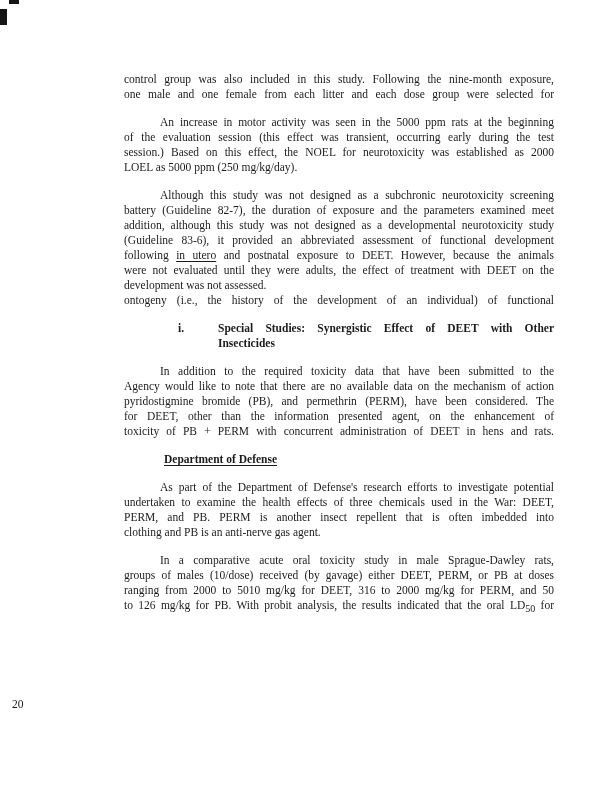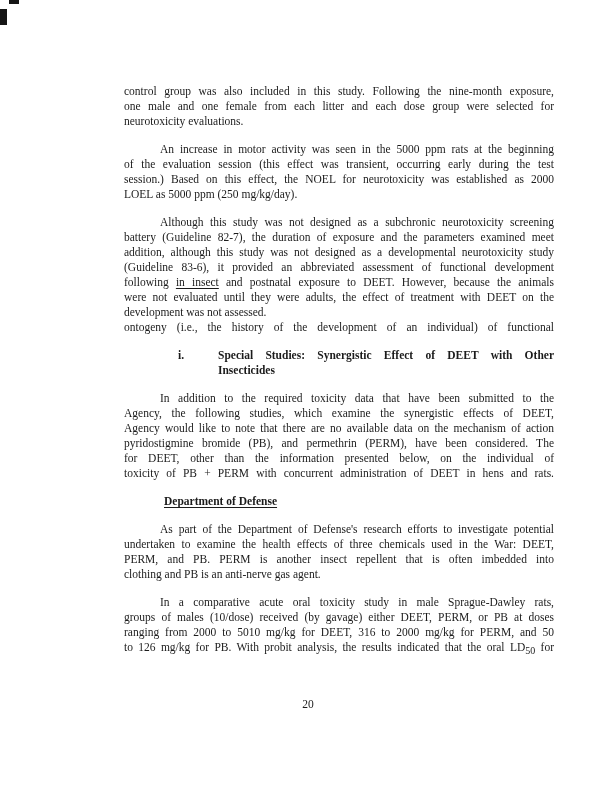--- a/index.html
+++ b/index.html
@@ -8,21 +8,21 @@
     width: 612px;
     height: 792px;
     background: #ffffff;
     font-family: "Liberation Serif", "DejaVu Serif", serif;
     color: #1b1b1b;
     overflow: hidden;
   }
   .content {
     position: absolute;
     left: 124px;
-    top: 84px;
+    top: 72px;
     width: 430px;
   }
   .para { margin: 0 0 13px 0; }
   .line {
     height: 15px;
     line-height: 15px;
     font-size: 11.5px;
     text-align: justify;
     text-justify: inter-word;
     overflow: visible;
@@ -34,74 +34,72 @@
   .numbered-heading .hline { display: flex; }
   .numbered-heading .hlabel { flex: 0 0 40px; }
   .numbered-heading .htext { flex: 1 1 auto; text-align: justify; }
   .numbered-heading .htext.j { text-align-last: justify; }
   .numbered-heading .hcont { padding-left: 40px; }
   .subheading .line { padding-left: 40px; font-weight: bold; }
   u { text-decoration: underline; text-underline-offset: 2px; }
   sub { font-size: 10px; vertical-align: sub; line-height: 0; }
   .pagenum {
     position: absolute;
-    left: 4px; right: 0;
+    left: 12px; right: 0;
     top: 698px;
-    text-align: center;
+    text-align: left;
     font-size: 11.5px;
   }
   .artifact {
     position: absolute;
     background: #151515;
   }
   .artifact-left { left: 0; top: 9px; width: 7px; height: 16px; }
   .artifact-top { left: 9px; top: 0; width: 10px; height: 4px; }
 </style>
 </head>
 <body>
 
 <div class="page">
   <div class="artifact artifact-left"></div>
   <div class="artifact artifact-top"></div>
 
   <main class="content" id="body-root">
       <div class="para body">
         <div class="line j">control group was also included in this study.  Following the nine-month exposure,</div>
         <div class="line j">one male and one female from each litter and each dose group were selected for</div>
-        <div class="line">neurotoxicity evaluations.</div>
       </div>
       <div class="para body">
         <div class="line j indent">An increase in motor activity was seen in the 5000 ppm rats at the beginning</div>
         <div class="line j">of the evaluation session (this effect was transient, occurring early during the test</div>
         <div class="line j">session.)  Based on this effect, the NOEL for neurotoxicity was established as 2000</div>
         <div class="line">LOEL as 5000 ppm (250 mg/kg/day).</div>
       </div>
       <div class="para body">
         <div class="line j indent">Although this study was not designed as a subchronic neurotoxicity screening</div>
         <div class="line j">battery (Guideline 82-7), the duration of exposure and the parameters examined meet</div>
         <div class="line j">addition, although this study was not designed as a developmental neurotoxicity study</div>
         <div class="line j">(Guideline 83-6), it provided an abbreviated assessment of functional development</div>
-        <div class="line j">following <u>in insect</u> and postnatal exposure to DEET.  However, because the animals</div>
+        <div class="line j">following <u>in utero</u> and postnatal exposure to DEET.  However, because the animals</div>
         <div class="line j">were not evaluated until they were adults, the effect of treatment with DEET on the</div>
         <div class="line">development was not assessed.</div>
         <div class="line j">ontogeny (i.e., the history of the development of an individual) of functional</div>
       </div>
       <div class="para numbered-heading">
         <div class="line hline">
           <span class="hlabel">i.</span>
           <span class="htext j">Special Studies: Synergistic Effect of DEET with Other</span>
         </div>
         <div class="line hline hcont">Insecticides</div>
       </div>
       <div class="para body">
         <div class="line j indent">In addition to the required toxicity data that have been submitted to the</div>
-        <div class="line j">Agency, the following studies, which examine the synergistic effects of DEET,</div>
         <div class="line j">Agency would like to note that there are no available data on the mechanism of action</div>
         <div class="line j">pyridostigmine bromide (PB), and permethrin (PERM), have been considered.  The</div>
-        <div class="line j">for DEET, other than the information presented below, on the individual of</div>
+        <div class="line j">for DEET, other than the information presented agent, on the enhancement of</div>
         <div class="line j">toxicity of PB + PERM with concurrent administration of DEET in hens and rats.</div>
       </div>
       <div class="para subheading">
         <div class="line"><u>Department of Defense</u></div>
       </div>
       <div class="para body">
         <div class="line j indent">As part of the Department of Defense's research efforts to investigate potential</div>
         <div class="line j">undertaken to examine the health effects of three chemicals used in the War:  DEET,</div>
         <div class="line j">PERM, and PB.  PERM is another insect repellent that is often imbedded into</div>
         <div class="line">clothing and PB is an anti-nerve gas agent.</div>

